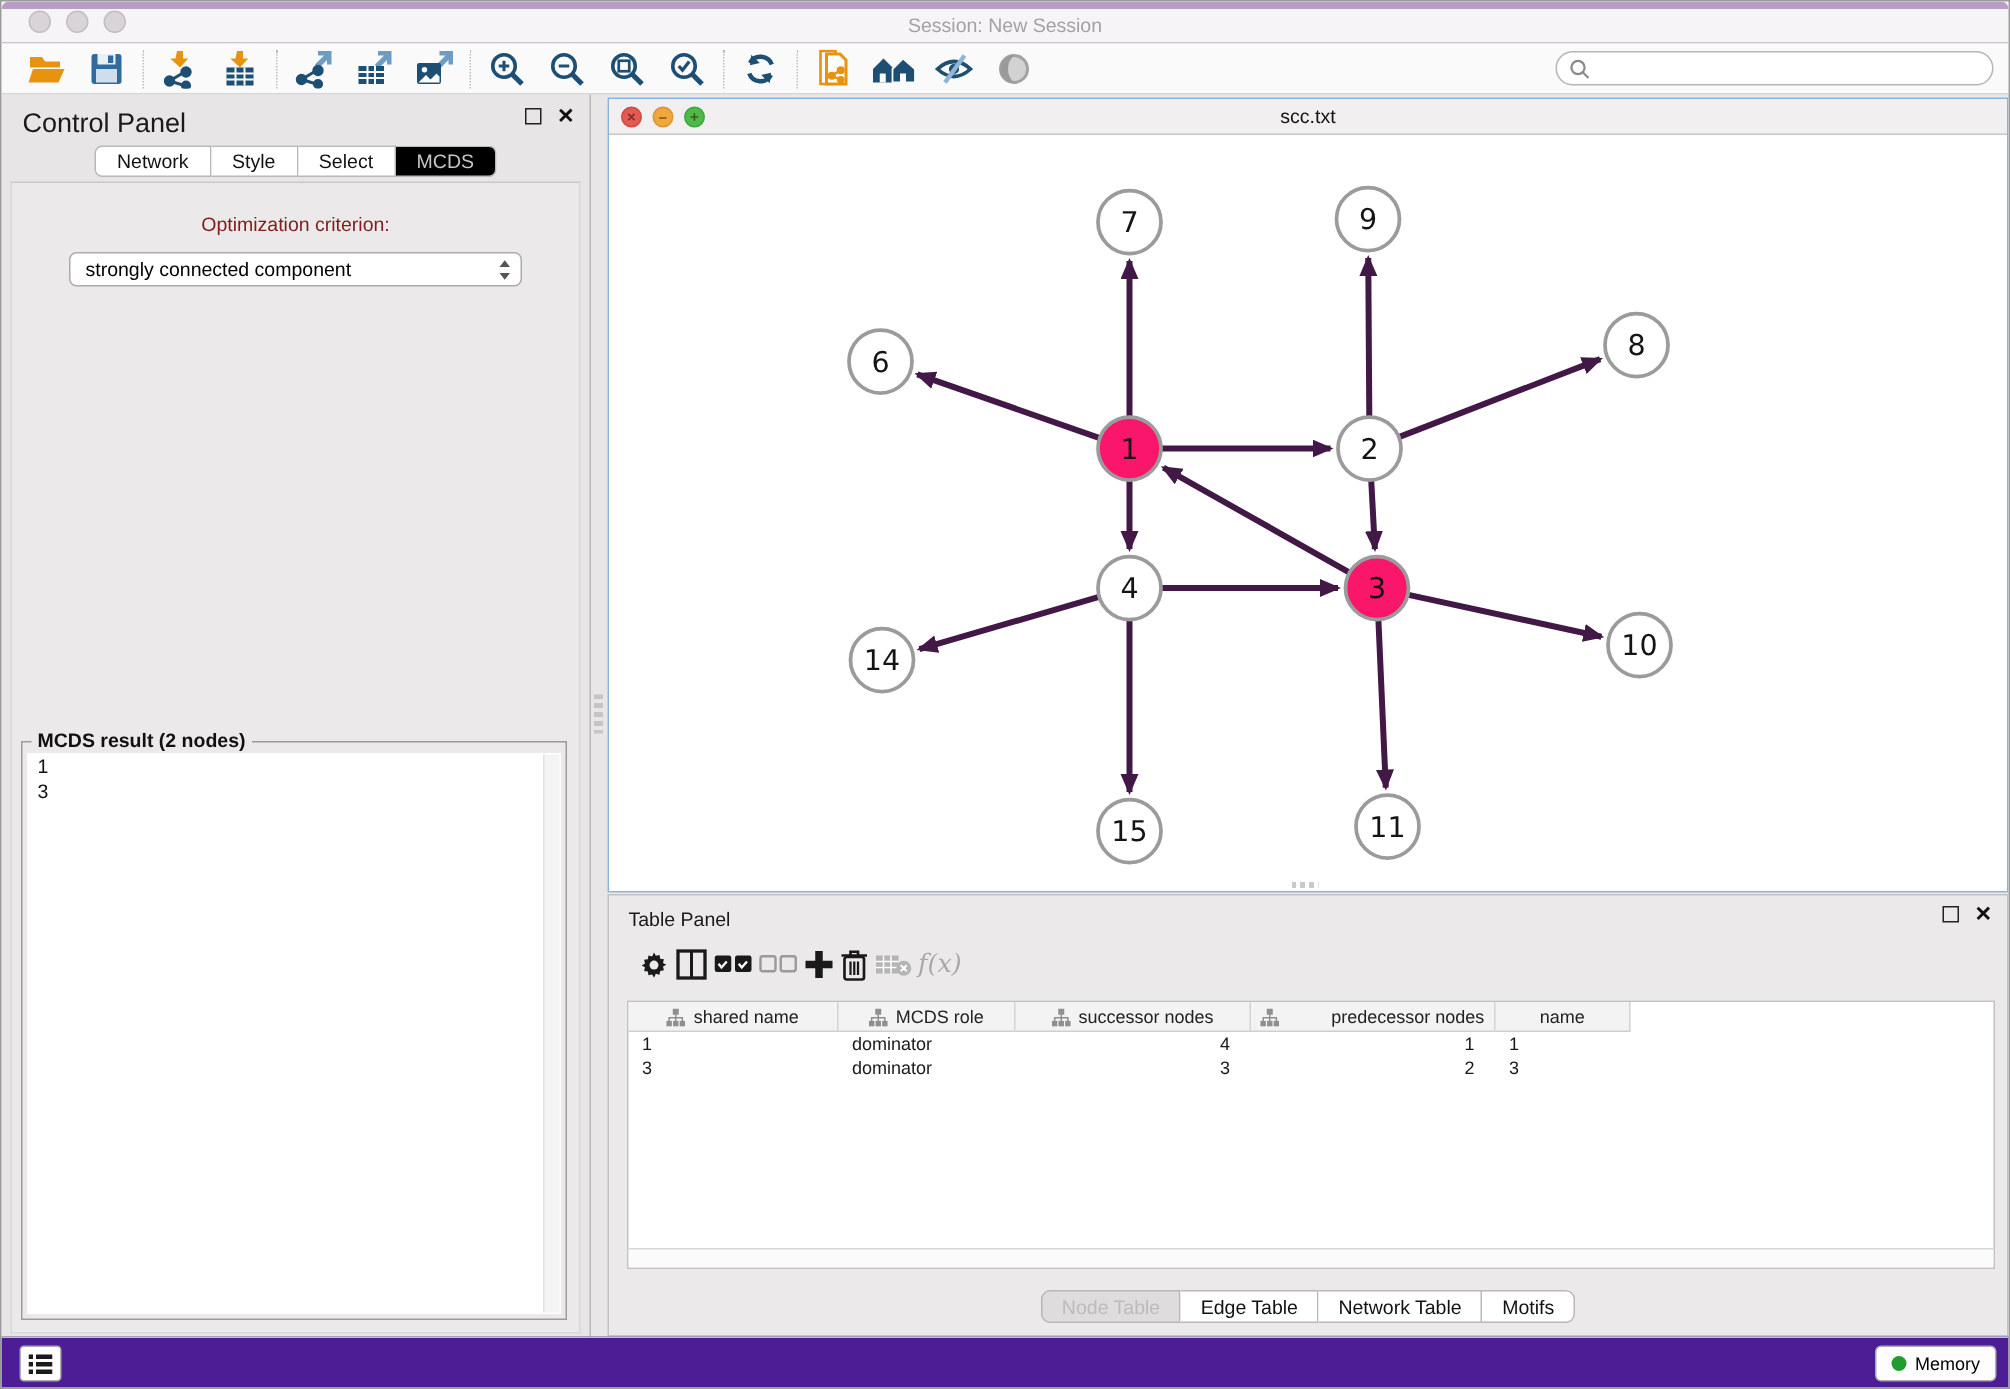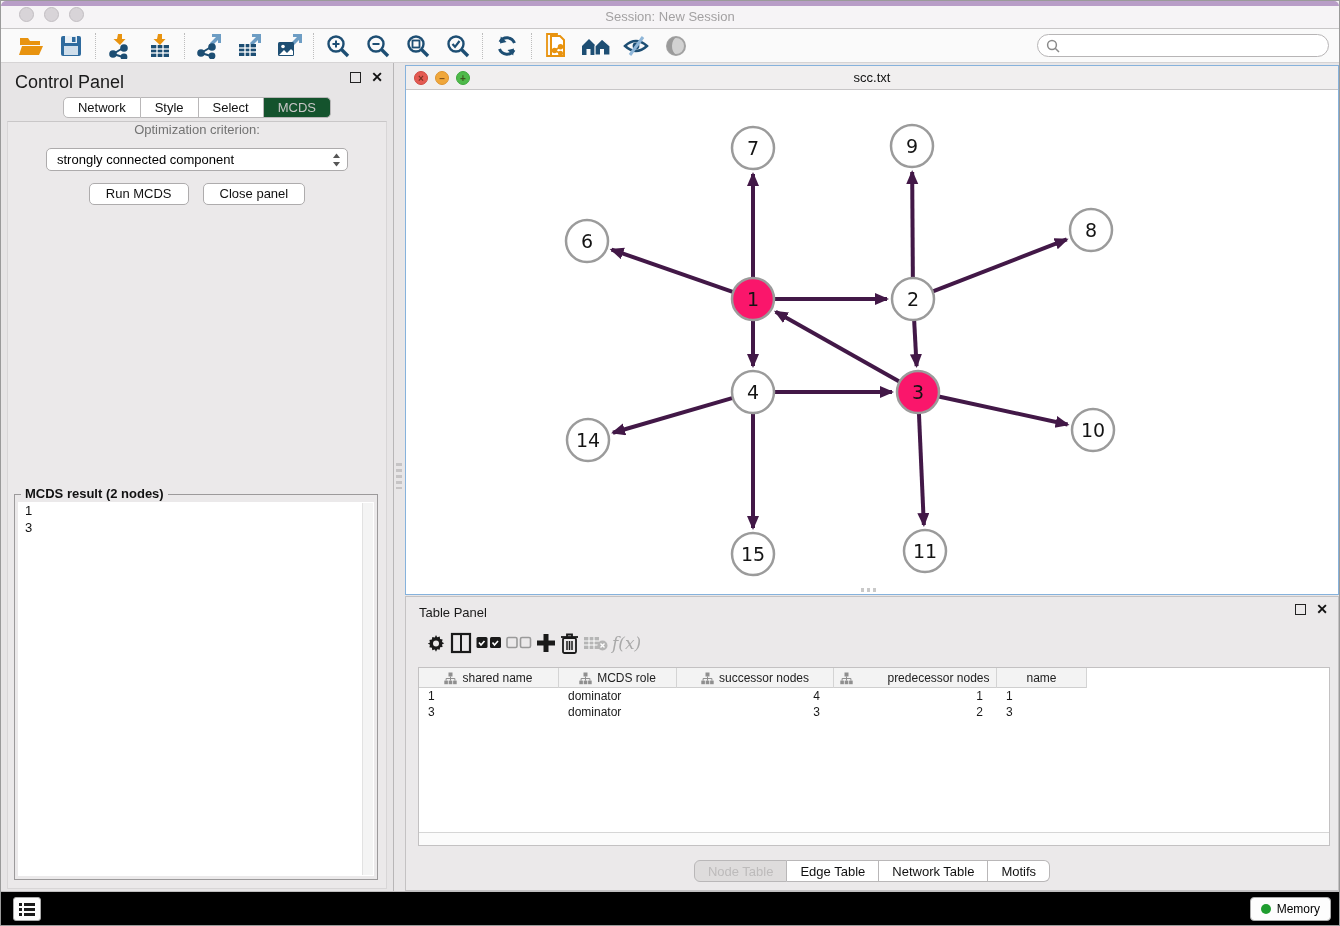--- a/index.html
+++ b/index.html
@@ -34,24 +34,24 @@
   .cp-header { position:relative; height:30px; }
   .cp-title { position:absolute; left:14px; top:9px; font-size:18px; color:#1a1a1a; }
   .panel-float { width:11px; height:11px; border:1.5px solid #222; display:inline-block; }
   .panel-close { font-size:14px; font-weight:bold; color:#111; line-height:11px; }
   .cp-icons { position:absolute; right:10px; top:9px; display:flex; gap:10px; align-items:center; }
   .cp-tabs { position:absolute; left:0; right:0; top:34px; display:flex; justify-content:center; }
   .cptab { height:21px; padding:0 14px; font-size:13px; line-height:20px; background:#fff;
            border:1px solid #b9b7b8; border-left:none; color:#111; }
   .cptab:first-child { border-left:1px solid #b9b7b8; border-radius:5px 0 0 5px; }
   .cptab:last-child { border-radius:0 5px 5px 0; }
-  .cptab.active { background:#14532d; color:#c8c6c6;text-align:right; }
+  .cptab.active { background:#000000; color:#c8c6c6;text-align:right; }
   .cp-content { position:absolute; left:6px; right:6px; top:58px; bottom:4px; background:#ebe9ea;
                 border:1px solid #d8d6d7; border-top:1px solid #c9c7c8; }
-  .opt-label { text-align:center; font-size:13px; color:#737373; }
+  .opt-label { margin-top:20px; text-align:center; font-size:13px; color:#7f1d1d; }
   .dropdown { margin:11px 38px 0 38px; height:23px; background:#fff; border:1px solid #adabac;
               border-radius:5px; display:flex; align-items:center; padding:0 6px 0 10px; font-size:13px; }
   .dropdown .dd-text { flex:1; }
   .btn-row { display:flex; justify-content:center; gap:14px; margin-top:12px; }
   .pushbtn { height:22px; padding:0 16px; background:#fff; border:1px solid #aeacad; border-radius:5px;
              font-size:13px; line-height:20px; color:#111; }
   .result-box { position:absolute; left:6px; right:8px; top:372px; bottom:8px; border:1px solid #9c9a9b; }
   .result-legend { position:absolute; top:-9px; left:6px; background:#ebe9ea; padding:0 4px; font-size:13px; color:#111;font-weight:bold; }
   .result-text { position:absolute; left:3px; right:3px; top:7px; bottom:3px; background:#fff; overflow:hidden; }
   .result-line { font-size:13px; line-height:17px; padding-left:7px; color:#111; }
@@ -94,21 +94,21 @@
   .td.right { text-align:right; padding-right:14px; }
   .tp-hscroll { position:absolute; left:0; right:0; bottom:0; height:13px; background:#fbfbfb; border-top:1px solid #d6d6d6; }
   .tp-tabs { position:absolute; left:0; right:0; bottom:8px; display:flex; justify-content:center; }
   .tptab { height:22px; padding:0 13px; font-size:13px; line-height:21px; background:#fff;
            border:1px solid #b9b7b8; border-left:none; color:#111; }
   .tptab:first-child { border-left:1px solid #b9b7b8; border-radius:6px 0 0 6px; }
   .tptab:last-child { border-radius:0 6px 6px 0; }
   .tptab.active { background:#dedcdc; color:#bdbbbb; }
 
   
-  .statusbar { position:absolute; left:0; bottom:0; width:100%; height:34px; background:#000000;
+  .statusbar { position:absolute; left:0; bottom:0; width:100%; height:34px; background:#4c1d95;
                border-top:1px solid #c0bebf; }
   .list-button { position:absolute; left:12px; top:5px; width:28px; height:24px; background:#fdfdfd;
                  border:1px solid #ababab; border-radius:3px; display:flex; align-items:center; justify-content:center; }
   .memory-button { position:absolute; right:8px; top:5px; height:24px; padding:0 10px; background:#fdfdfd;
                    border:1px solid #ababab; border-radius:4px; display:flex; align-items:center; gap:6px; font-size:12px; }
   .memory-dot { width:10px; height:10px; border-radius:50%; background:#1f9d2f; }
 </style>
 </head>
 <body>
 
@@ -291,24 +291,20 @@
         <div class="cptab active">MCDS</div>
       </div>
     <div class="cp-content">
       <div class="opt-label">Optimization criterion:</div>
       <div class="dropdown">
         <span class="dd-text">strongly connected component</span>
         <svg width="9" height="16" viewBox="0 0 9 16">
           <path d="M1 6 L4.5 1.5 L8 6 z" fill="#555"></path>
           <path d="M1 10 L4.5 14.5 L8 10 z" fill="#555"></path>
         </svg>
-      </div>
-      <div class="btn-row">
-        <button class="pushbtn">Run MCDS</button>
-        <button class="pushbtn">Close panel</button>
       </div>
       <div class="result-box">
         <span class="result-legend">MCDS result (2 nodes)</span>
         <div class="result-text" id="result-text">
             <div class="result-line">1</div>
             <div class="result-line">3</div>
           </div>
         <div class="result-scroll" style="top:8px; bottom:4px; right:4px;"></div>
       </div>
     </div>

